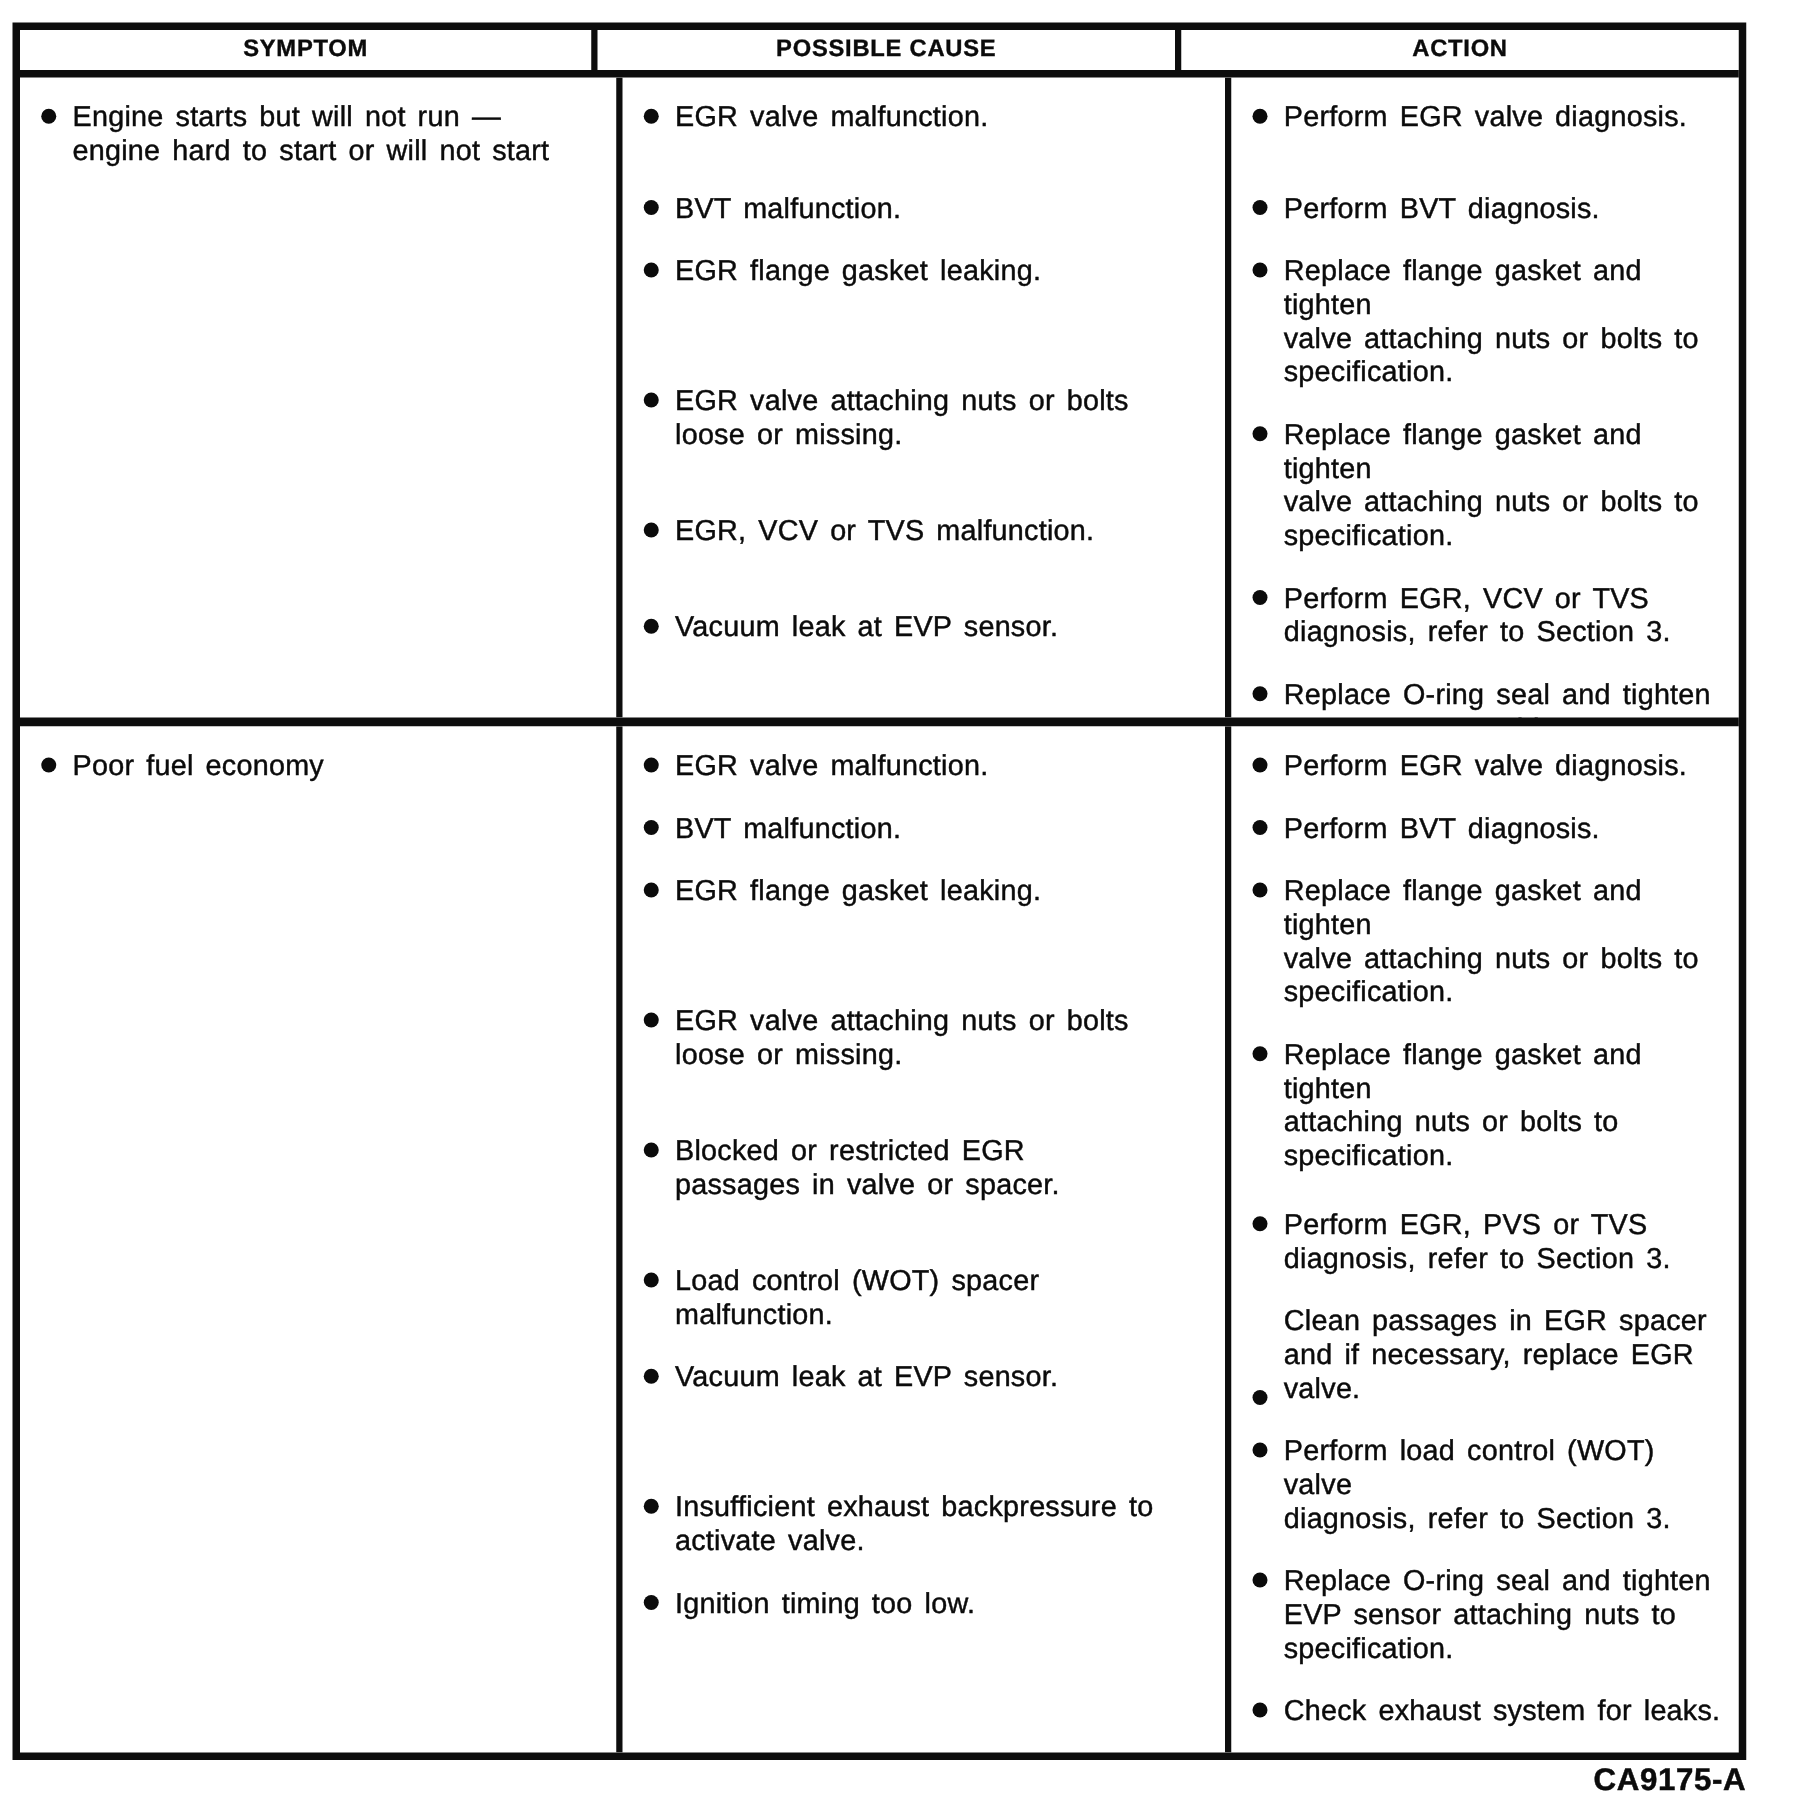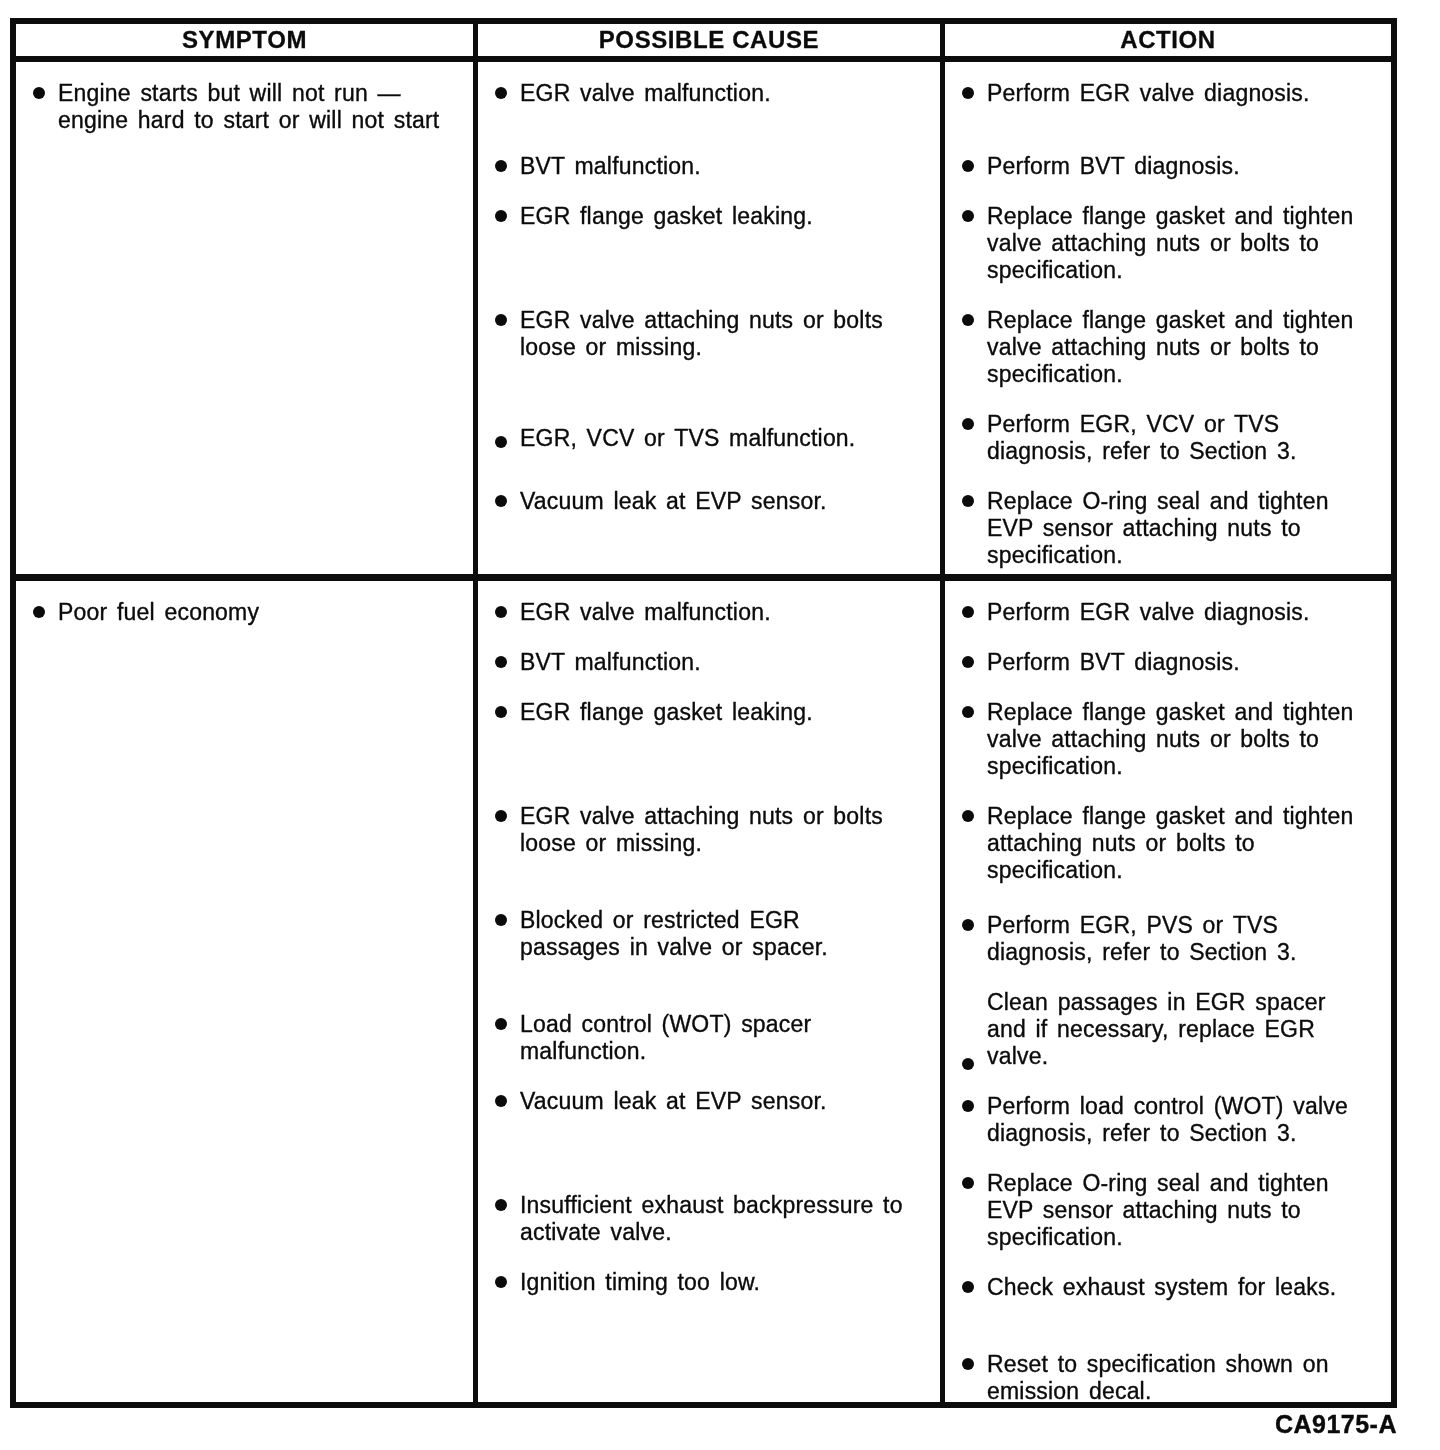--- a/index.html
+++ b/index.html
@@ -29,30 +29,31 @@
     display: flex;
     height: 32px;
     border-bottom: 6px solid #0d0d0d;
   }
   .th {
     box-sizing: border-box;
     display: flex;
     align-items: center;
     justify-content: center;
     font-weight: bold;
-    font-size: 24px;
+    font-size: 19px;
     letter-spacing: 0.6px;
     -webkit-text-stroke: 0.3px #0b0b0b;
   }
   .col1 { width: 457px; }
   .col2 { width: 467px; border-left: 5px solid #0d0d0d; }
   .col3 { flex: 1; border-left: 5px solid #0d0d0d; }
   .trow {
     display: flex;
     overflow: hidden;
+    gap: 20px;
   }
   .trow + .trow { border-top: 7px solid #0d0d0d; }
   .trow:nth-of-type(1) { height: 512px; }
   .trow:nth-of-type(2) { height: 821px; }
   .cell {
     box-sizing: border-box;
     padding-top: 18px;
     padding-left: 17px;
     padding-right: 8px;
   }
@@ -125,21 +126,21 @@
     <span class="bullet"></span>
     <div class="txt">EGR flange gasket leaking.</div>
   </div>
 
   <div class="li pair-item" style="min-height: 81px;">
     <span class="bullet"></span>
     <div class="txt">EGR valve attaching nuts or bolts
 loose or missing.</div>
   </div>
 
-  <div class="li pair-item" style="min-height: 54px; align-items: center;">
+  <div class="li pair-item" style="min-height: 54px;">
     <span class="bullet"></span>
     <div class="txt">EGR, VCV or TVS malfunction.</div>
   </div>
 
   <div class="li pair-item" style="min-height: 81px;">
     <span class="bullet"></span>
     <div class="txt">Vacuum leak at EVP sensor.</div>
   </div>
 </div>
     <div class="cell col3 action-cell">

